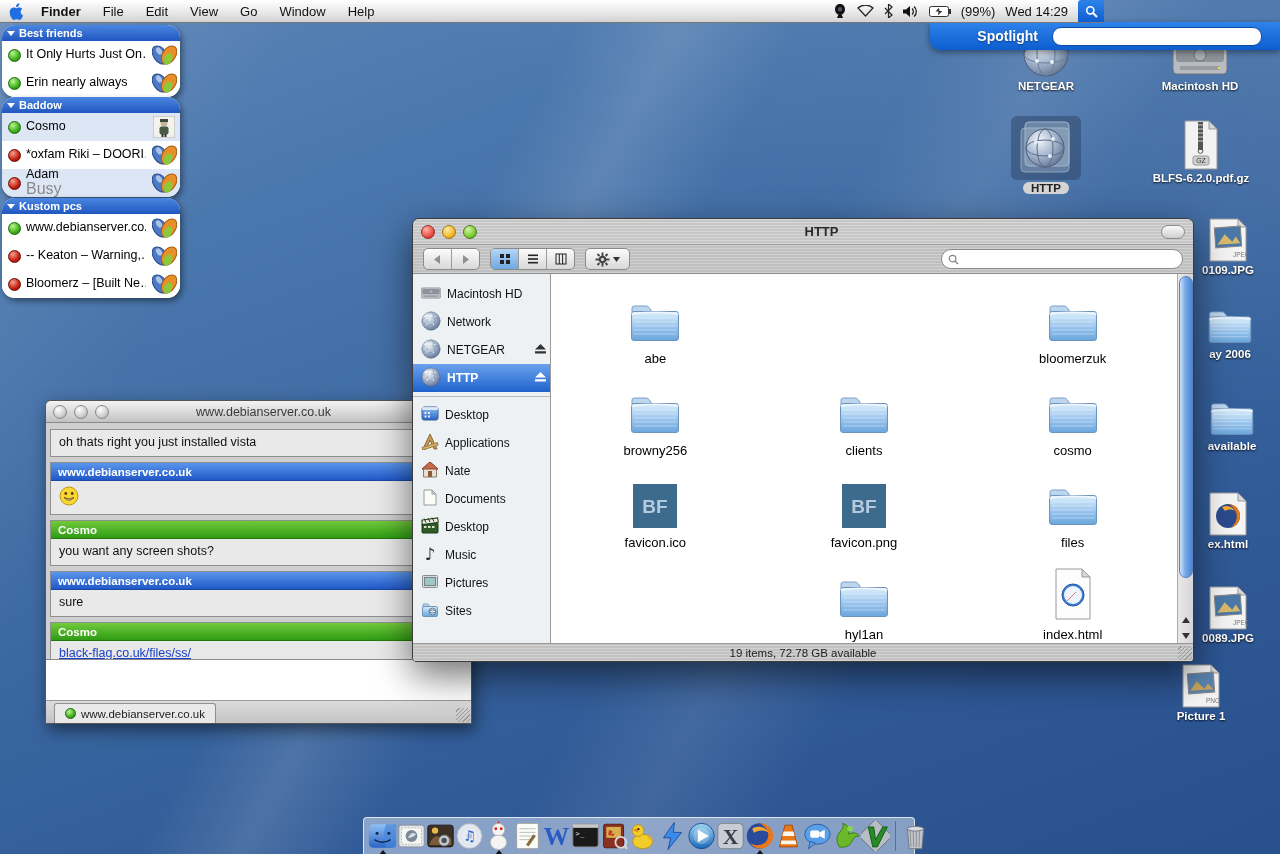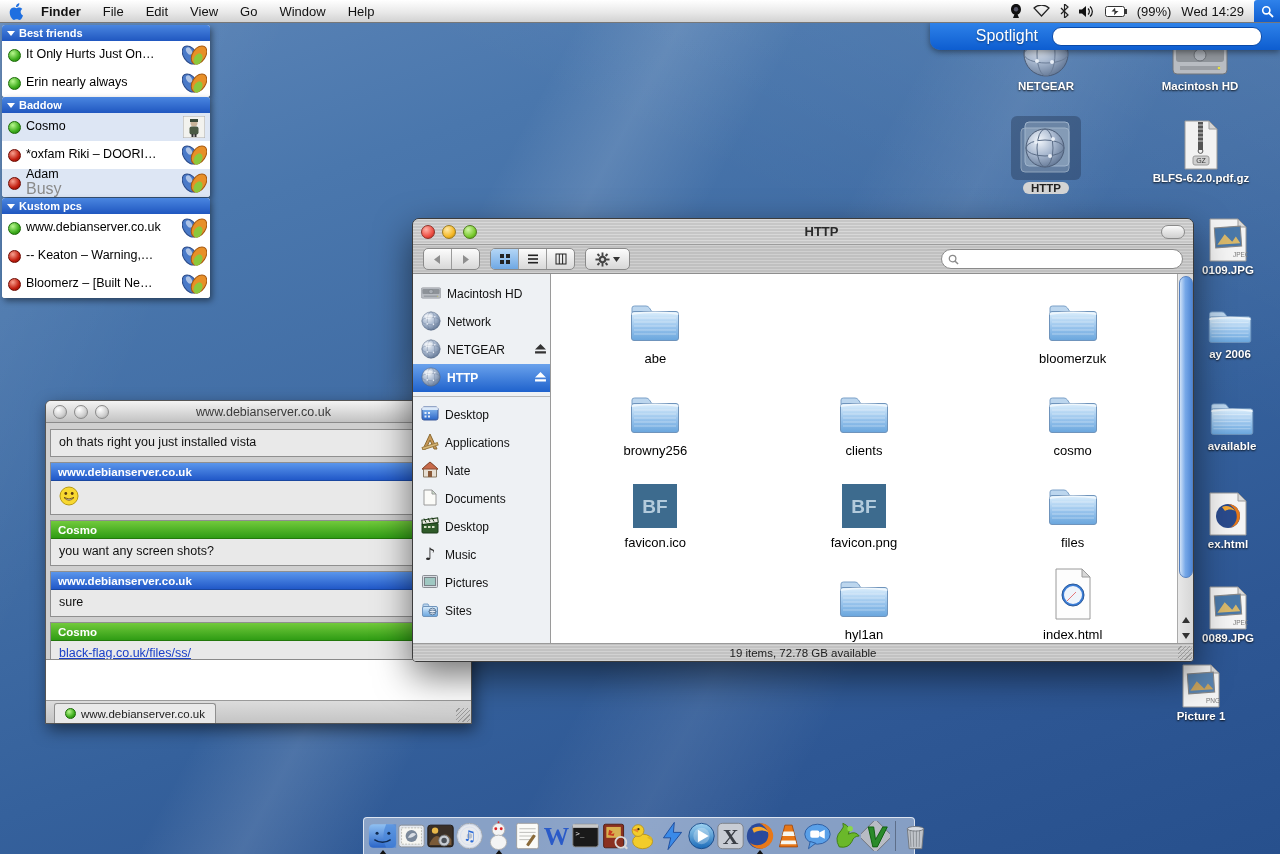--- a/index.html
+++ b/index.html
@@ -10,44 +10,44 @@
       linear-gradient(205deg, rgba(255,255,255,0.08) 0%, rgba(255,255,255,0) 30%),
       linear-gradient(160deg, #5e86b8 0%, #4a77ad 22%, #3f6ba3 45%, #35619c 62%, #2e5794 80%, #27508d 100%);}
   
   #desktop::before{content:"";position:absolute;inset:0;
     background:
       linear-gradient(118deg, transparent 34%, rgba(255,255,255,0.13) 40%, transparent 47%),
       linear-gradient(118deg, transparent 55%, rgba(255,255,255,0.09) 62%, transparent 70%);
     pointer-events:none;}
 
   
-  #menubar{position:absolute;left:0;top:0;width:1280px;height:22px;z-index:60;
+  #menubar{position:absolute;left:0;top:0;width:1104px;height:22px;z-index:60;
     background:linear-gradient(#ffffff,#e9e9e9 55%,#d2d2d2);border-bottom:1px solid #777;
     display:flex;align-items:center;font-size:13px;color:#111;}
   .mb-left{display:flex;align-items:center;height:100%;}
   .apple{width:30px;display:flex;justify-content:center;align-items:center;}
   .menu-item{padding:0 11px;height:100%;display:flex;align-items:center;}
   .menu-item.bold{font-weight:bold;}
   .mb-right{margin-left:auto;display:flex;align-items:center;height:100%;gap:10px;padding-right:0;}
   .mb-right .txt{font-size:13px;color:#111;}
   .status-ic{display:flex;align-items:center;}
   #spotlight-menu{width:26px;height:22px;background:linear-gradient(#2f82ea,#0f5ed2);
     display:flex;align-items:center;justify-content:center;border-radius:3px 0 0 0;}
 
   
   #spotlight-bar{position:absolute;right:0;top:22px;width:350px;height:28px;z-index:55;
     background:linear-gradient(#2f83ea,#0d5dd0);border-radius:0 0 0 10px;
     display:flex;align-items:center;justify-content:flex-end;gap:14px;padding-right:18px;box-sizing:border-box;
     box-shadow:0 2px 6px rgba(0,0,0,0.45);}
-  #spotlight-bar .sp-label{color:#fff;font-weight:normal;font-size:16px;text-shadow:0 1px 2px rgba(0,0,0,0.4);}
+  #spotlight-bar .sp-label{color:#fff;font-weight:bold;font-size:14px;text-shadow:0 1px 2px rgba(0,0,0,0.4);}
   #spotlight-input{width:192px;height:17px;border-radius:9px;border:1px solid #0a4aa8;background:#fff;
     font-size:12px;padding:0 8px;outline:none;}
 
   
-  .buddy-panel{position:absolute;left:2px;width:208px;background:#fff;border-radius:3px;
+  .buddy-panel{position:absolute;left:2px;width:178px;background:#fff;border-radius:13px;
     box-shadow:2px 3px 6px rgba(0,0,0,0.45);overflow:hidden;z-index:12;}
   .group-header{height:16px;background:linear-gradient(#4a86e0,#2057c0);color:#fff;font-size:11px;
     font-weight:bold;display:flex;align-items:center;gap:4px;padding:0 5px;}
   .group-header .tri{width:0;height:0;border-left:4px solid transparent;border-right:4px solid transparent;
     border-top:5px solid #fff;}
   .buddy-row{height:28px;display:flex;align-items:center;gap:5px;padding:0 3px 0 6px;background:#fff;}
   .buddy-row.tinted{background:#dde6f4;}
   .buddy-name{flex:1;font-size:12.5px;color:#000;white-space:nowrap;overflow:hidden;line-height:1.05;}
   .buddy-sub{font-size:16px;color:#8a8a8a;}
   .dot{width:11px;height:11px;border-radius:50%;flex:none;}

